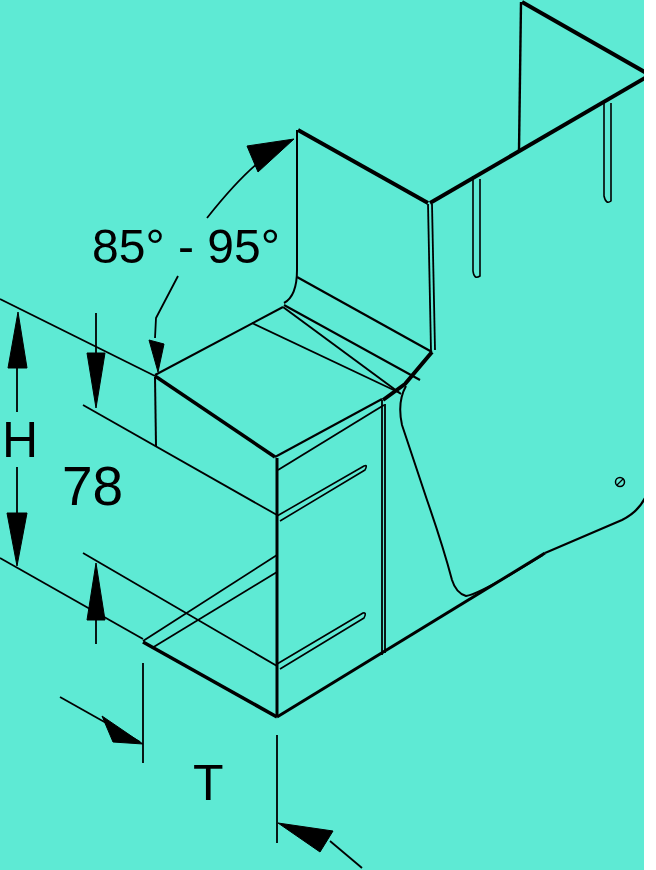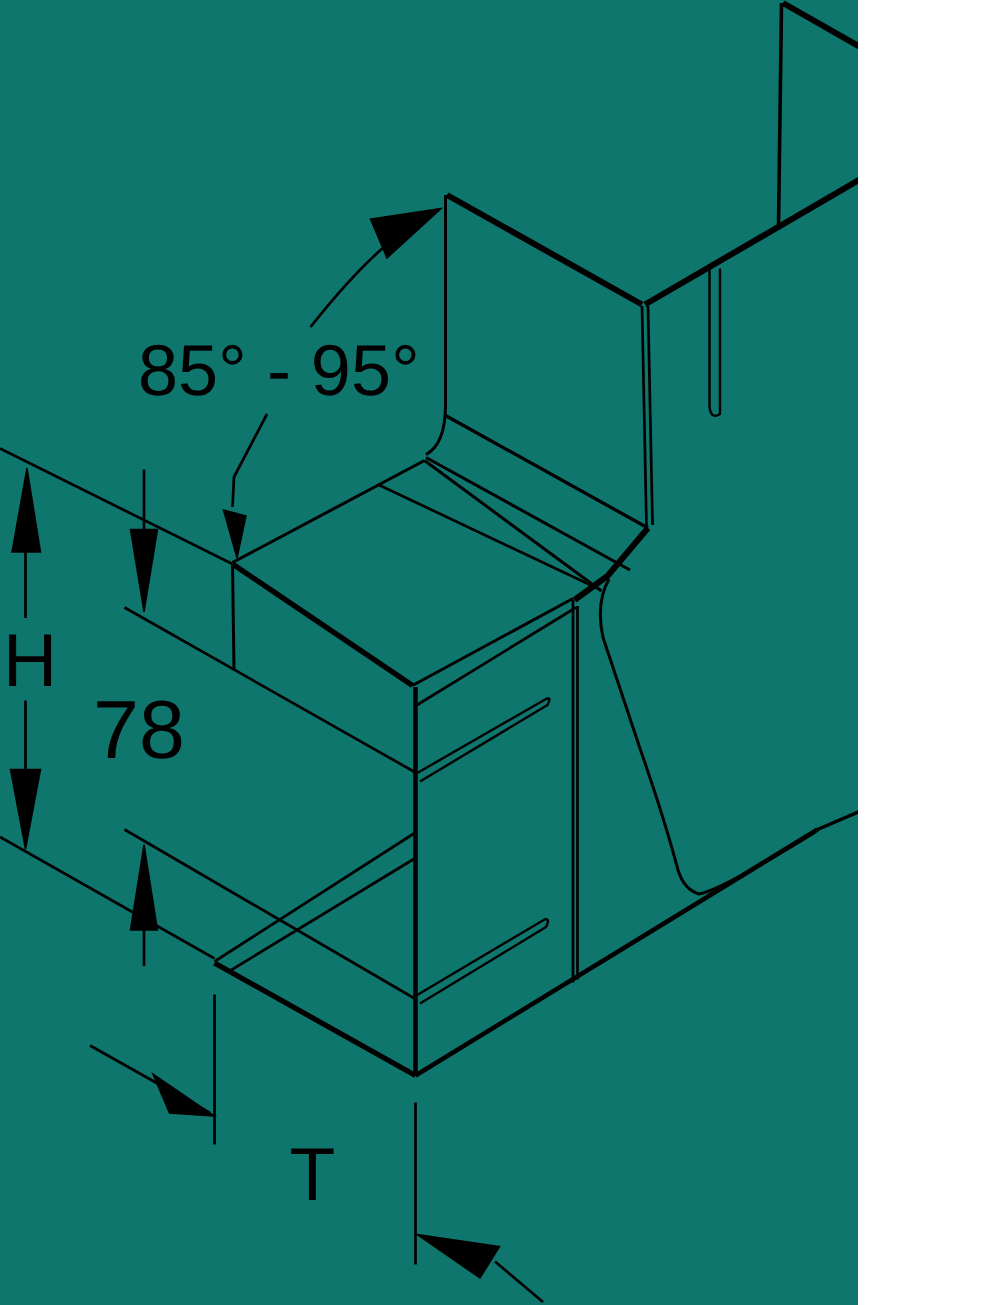--- a/index.html
+++ b/index.html
@@ -3,23 +3,23 @@
 <meta charset="utf-8">
 <style>
   html, body {
     margin: 0;
     padding: 0;
     background: #ffffff;
     font-family: "Liberation Sans", sans-serif;
   }
   .canvas {
     position: relative;
-    width: 572px;
+    width: 644px;
     height: 870px;
-    background: #0f766e;
+    background: #5eead4;
     overflow: hidden;
   }
   svg {
     display: block;
     width: 656px;
     height: 870px;
   }
   svg path {
     fill: none;
     stroke-linejoin: round;

